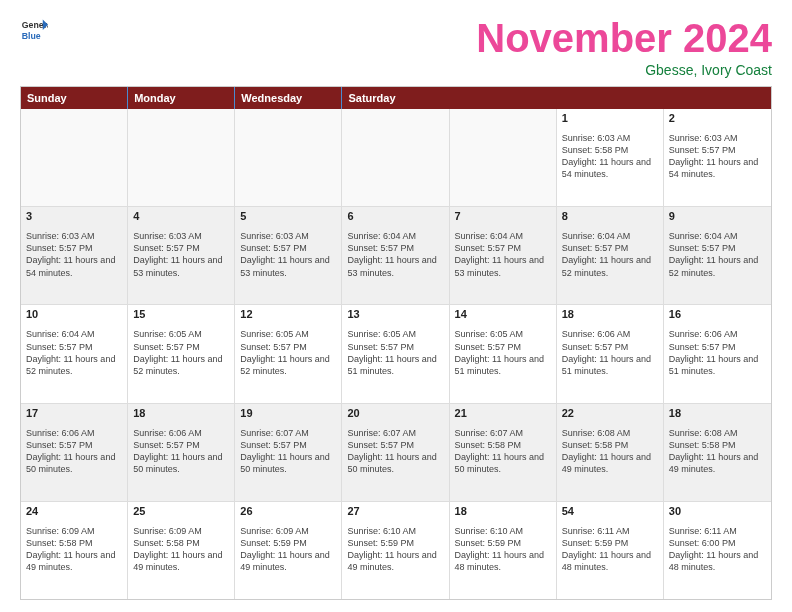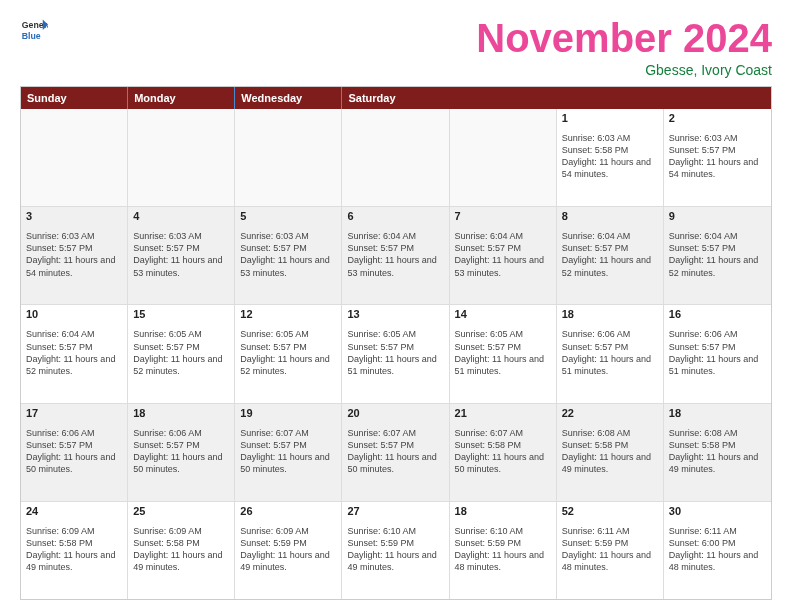--- a/index.html
+++ b/index.html
@@ -249,21 +249,21 @@
           </div>
           <div class="cal-cell">
             <div class="day-num">27</div>
             <div class="day-info">Sunrise: 6:10 AM<br>Sunset: 5:59 PM<br>Daylight: 11 hours and 49 minutes.</div>
           </div>
           <div class="cal-cell">
             <div class="day-num">18</div>
             <div class="day-info">Sunrise: 6:10 AM<br>Sunset: 5:59 PM<br>Daylight: 11 hours and 48 minutes.</div>
           </div>
           <div class="cal-cell">
-            <div class="day-num">52</div>
+            <div class="day-num">54</div>
             <div class="day-info">Sunrise: 6:11 AM<br>Sunset: 5:59 PM<br>Daylight: 11 hours and 48 minutes.</div>
           </div>
           <div class="cal-cell">
             <div class="day-num">30</div>
             <div class="day-info">Sunrise: 6:11 AM<br>Sunset: 6:00 PM<br>Daylight: 11 hours and 48 minutes.</div>
           </div>
         </div>
       </div>
   </div>
 </div>

